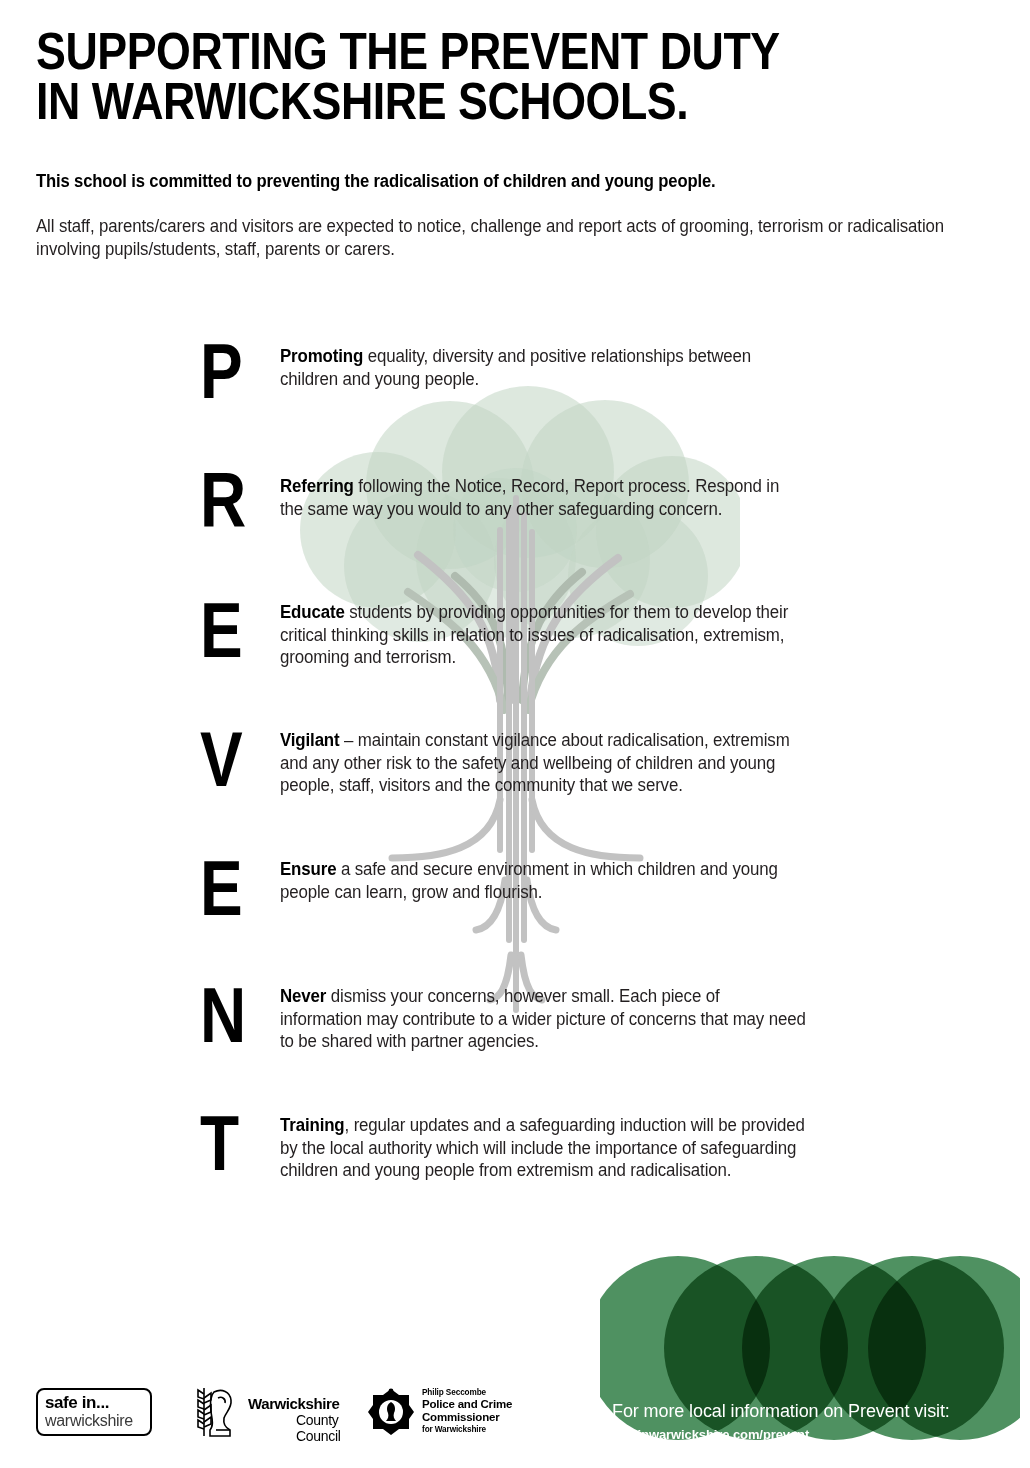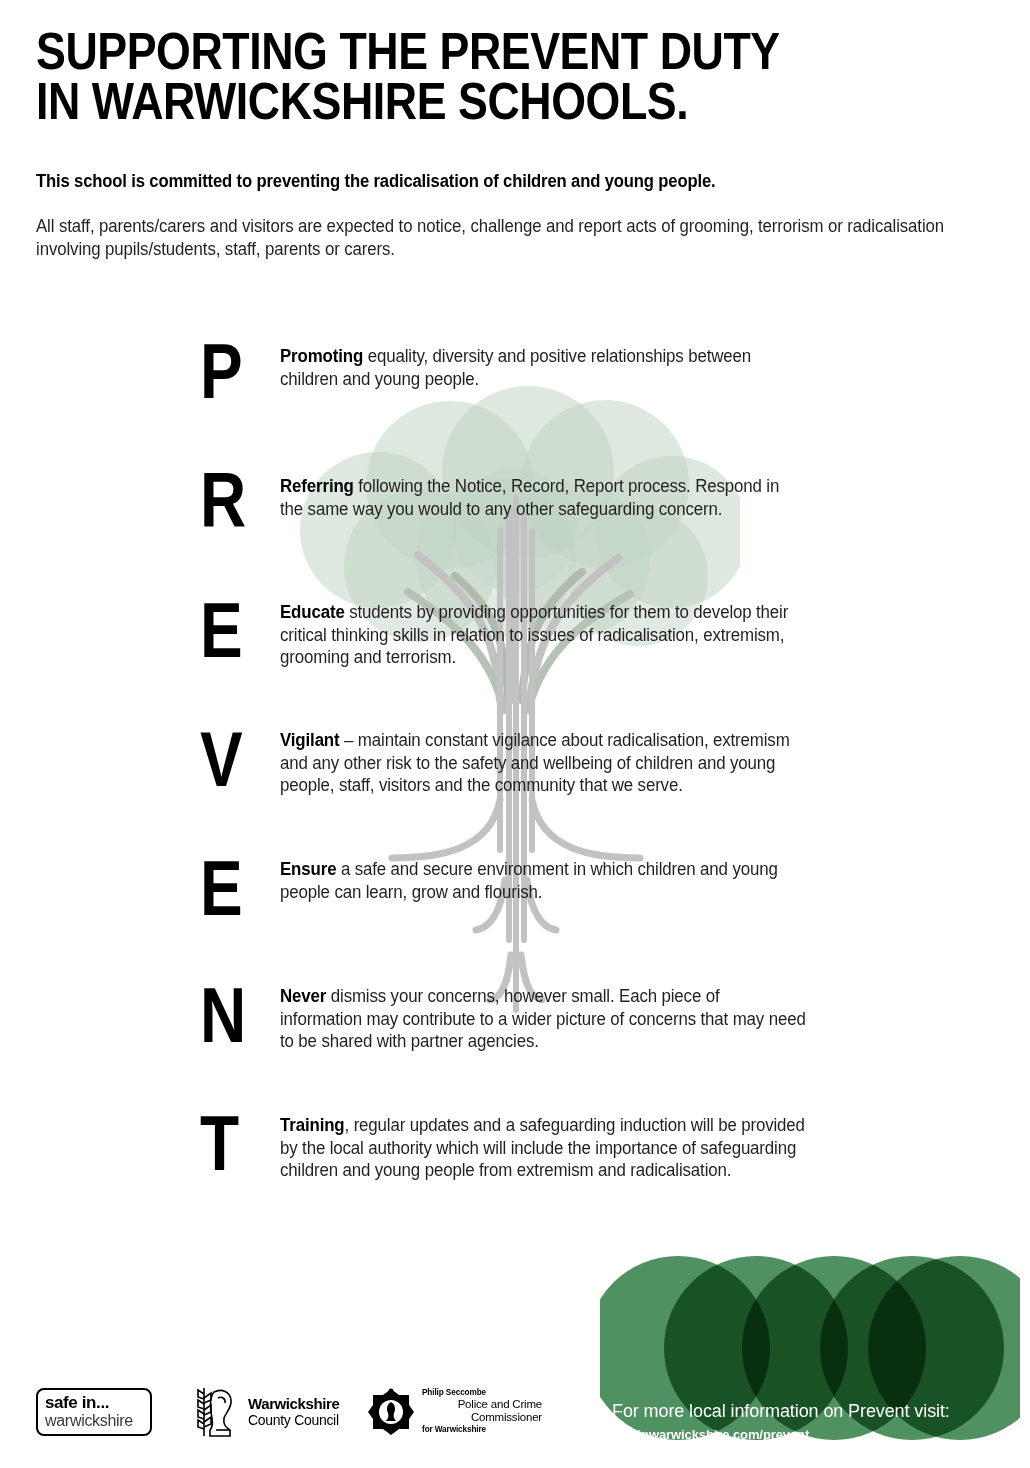--- a/index.html
+++ b/index.html
@@ -218,20 +218,21 @@
     line-height: 16px;
     letter-spacing: -0.4px;
     color: #000000;
   }
   .logo-wcc .w2 {
     display: block;
     font-size: 14px;
     line-height: 16px;
     letter-spacing: -0.3px;
     color: #000000;
+    margin-left: 48px;
   }
 
   .logo-pcc {
     position: absolute;
     left: 366px;
     top: 2px;
     width: 180px;
     height: 62px;
   }
   .logo-pcc .pcc-mark {
@@ -251,25 +252,24 @@
     display: block;
     font-size: 8.2px;
     font-weight: bold;
     line-height: 10px;
     letter-spacing: -0.1px;
     color: #000000;
   }
   .logo-pcc .p2, .logo-pcc .p3 {
     display: block;
     font-size: 11.5px;
-    font-weight: normal;
+    font-weight: bold;
     line-height: 13px;
     letter-spacing: -0.2px;
     color: #000000;
-    text-align: right;
   }
   .logo-pcc .p4 {
     display: block;
     font-size: 8.2px;
     font-weight: bold;
     line-height: 11px;
     letter-spacing: -0.1px;
     color: #000000;
   }
 </style>

